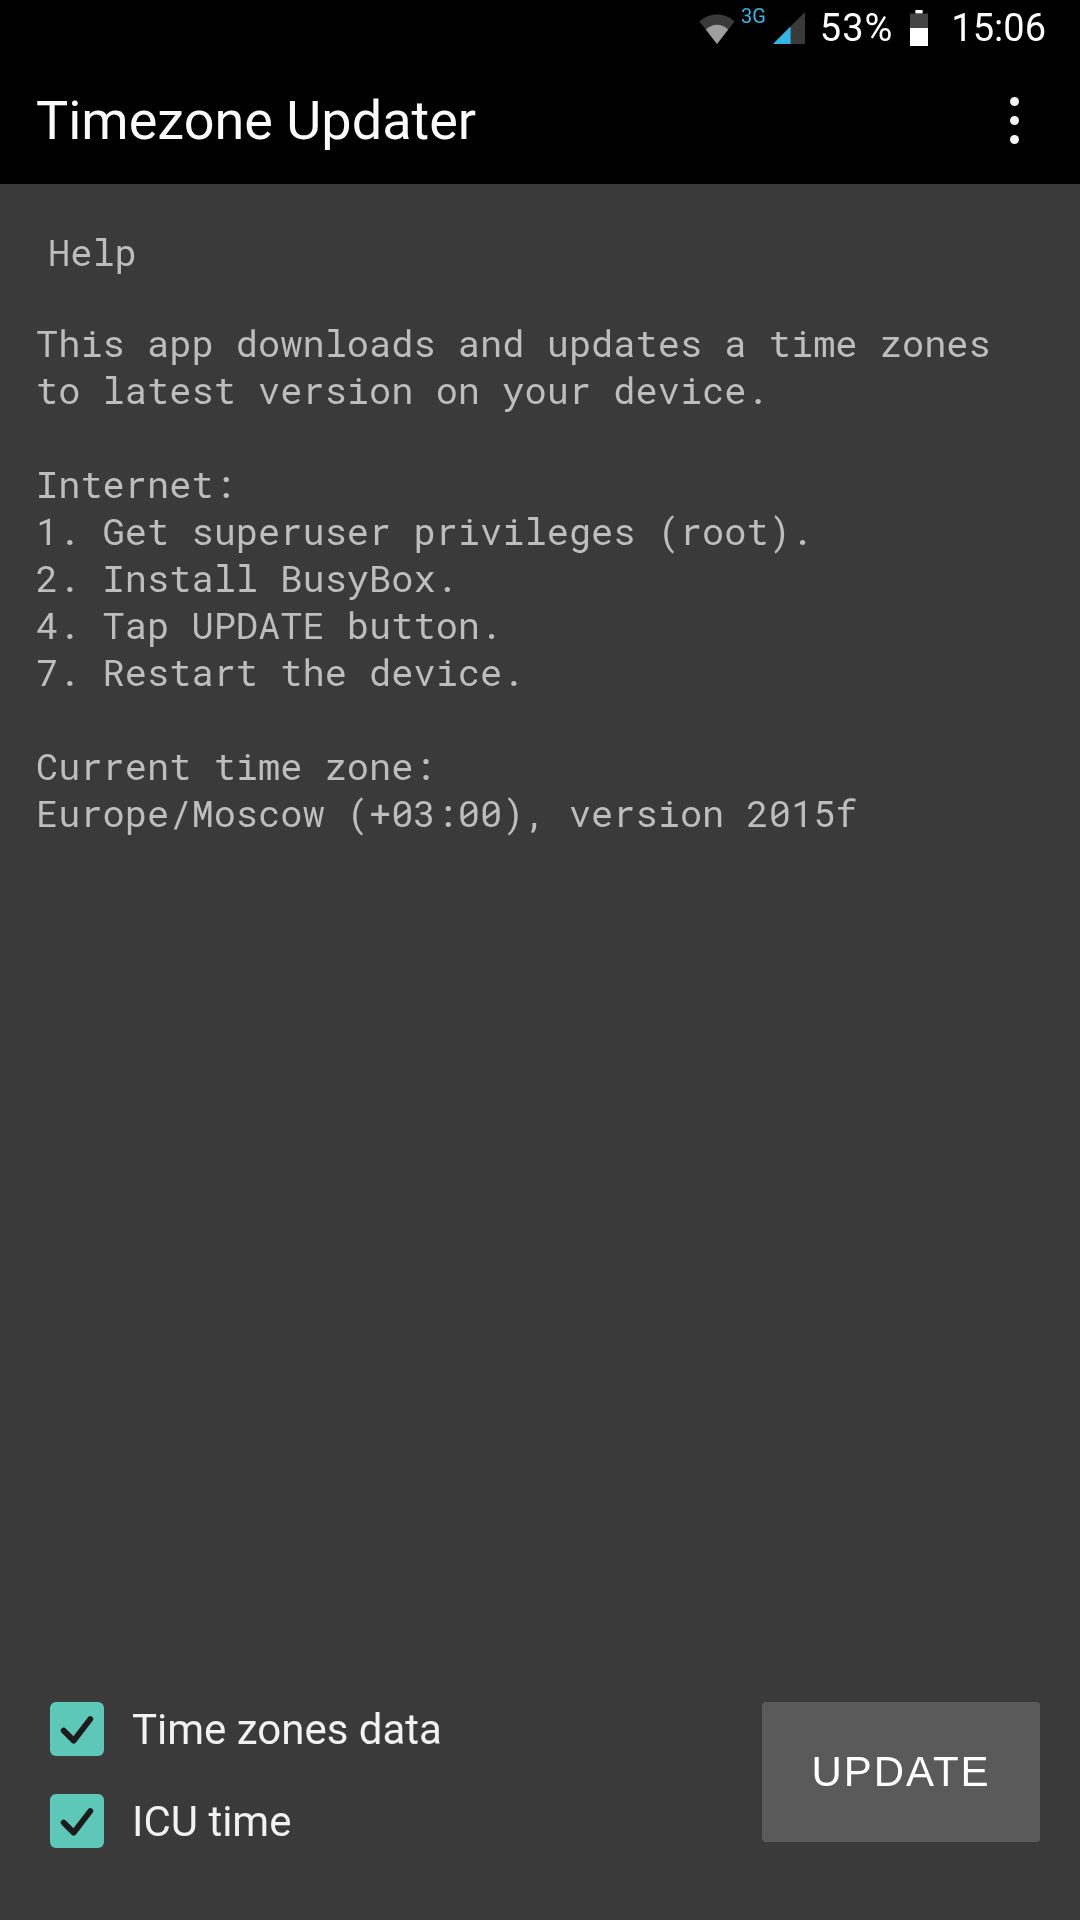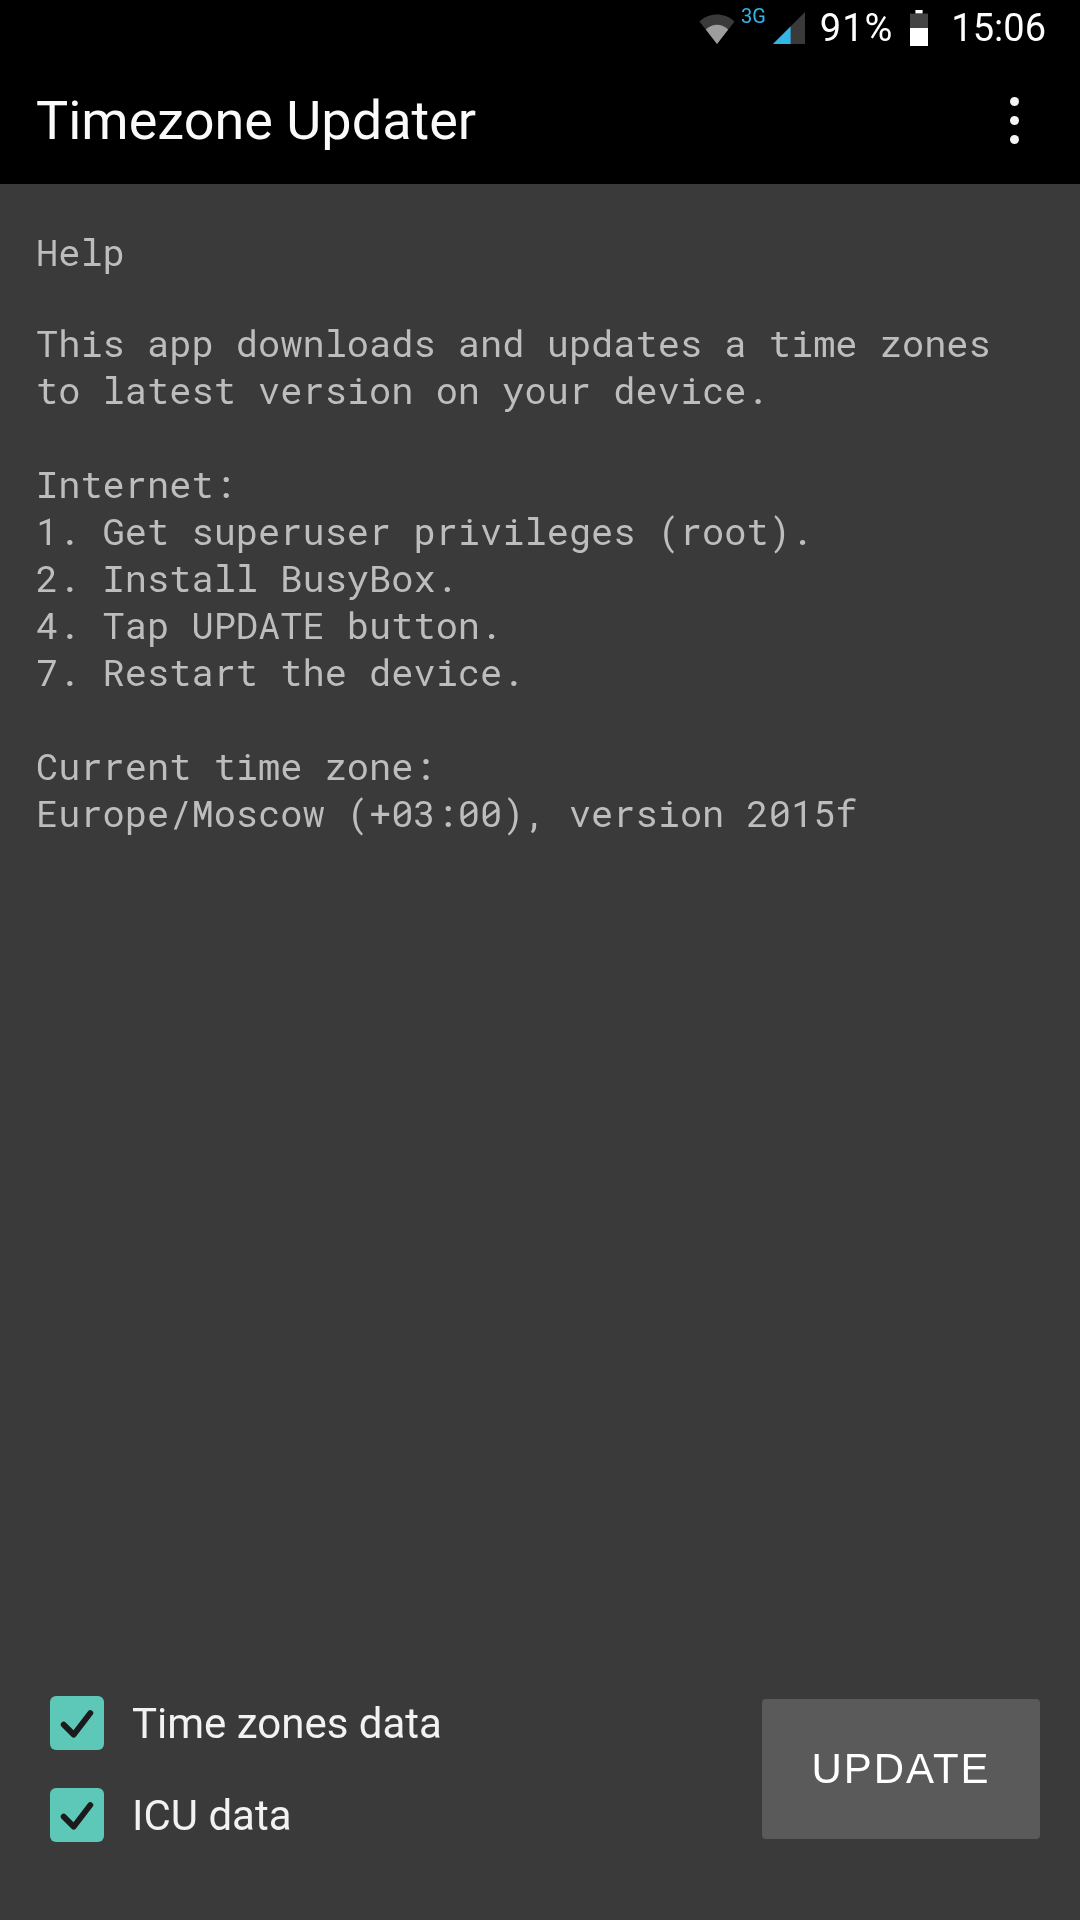--- a/index.html
+++ b/index.html
@@ -73,31 +73,32 @@
   .mono {
     font-family: "Roboto Mono", "DejaVu Sans Mono", Menlo, Consolas, monospace;
     font-size: 37px;
     line-height: 1.27;
     color: #bdbdbd;
     white-space: pre-wrap;
     word-break: break-word;
   }
   .help-title {
     margin-bottom: 44px;
+    margin-left: 12px;
   }
 
   
   .bottom {
     position: absolute;
     left: 0;
-    bottom: 8px;
+    bottom: 2px;
     width: 100%;
     padding: 40px 40px 70px 50px;
     display: flex;
-    align-items: center;
+    align-items: flex-start;
     justify-content: space-between;
     gap: 52px;
   }
   .checks {
     display: flex;
     flex-direction: column;
     gap: 38px;
   }
   .check-row {
     display: flex;
@@ -141,21 +142,21 @@
       <path d="M12 20 L5 11 C9 7 15 7 19 11 Z" fill="#9e9e9e"></path>
     </svg>
   </span>
   <span style="font-size:20px;color:#33b5e5;position:relative;top:-12px;margin-left:-10px;margin-right:-8px;">3G</span>
   <span class="cell-icon">
     <svg width="34" height="32" viewBox="0 0 20 20">
       <path d="M0 20 L20 20 L20 0 Z" fill="#3a3a3a"></path>
       <path d="M0 20 L11 20 L11 9 Z" fill="#33b5e5"></path>
     </svg>
   </span>
-  <span class="pct">91%</span>
+  <span class="pct">53%</span>
   <span class="battery-icon">
     <svg width="24" height="36" viewBox="0 0 12 20">
       <rect x="4" y="0" width="4" height="2" fill="#fff"></rect>
       <rect x="1" y="2" width="10" height="18" fill="#444"></rect>
       <rect x="1" y="10" width="10" height="10" fill="#fff"></rect>
     </svg>
   </span>
   <span class="clock">15:06</span>
 </div>
 
@@ -194,17 +195,17 @@
           </svg>
       </div>
       <div class="check-label">Time zones data</div>
     </div>
     <div class="check-row">
       <div class="checkbox">
         <svg width="40" height="40" viewBox="0 0 24 24">
             <path d="M4 13 L10 19 L20 6" stroke="#1b1b1b" stroke-width="3.5" fill="none" stroke-linecap="round" stroke-linejoin="round"></path>
           </svg>
       </div>
-      <div class="check-label">ICU data</div>
+      <div class="check-label">ICU time</div>
     </div>
   </div>
   <button class="update-btn">UPDATE</button>
 </div>
 
 </body></html>

